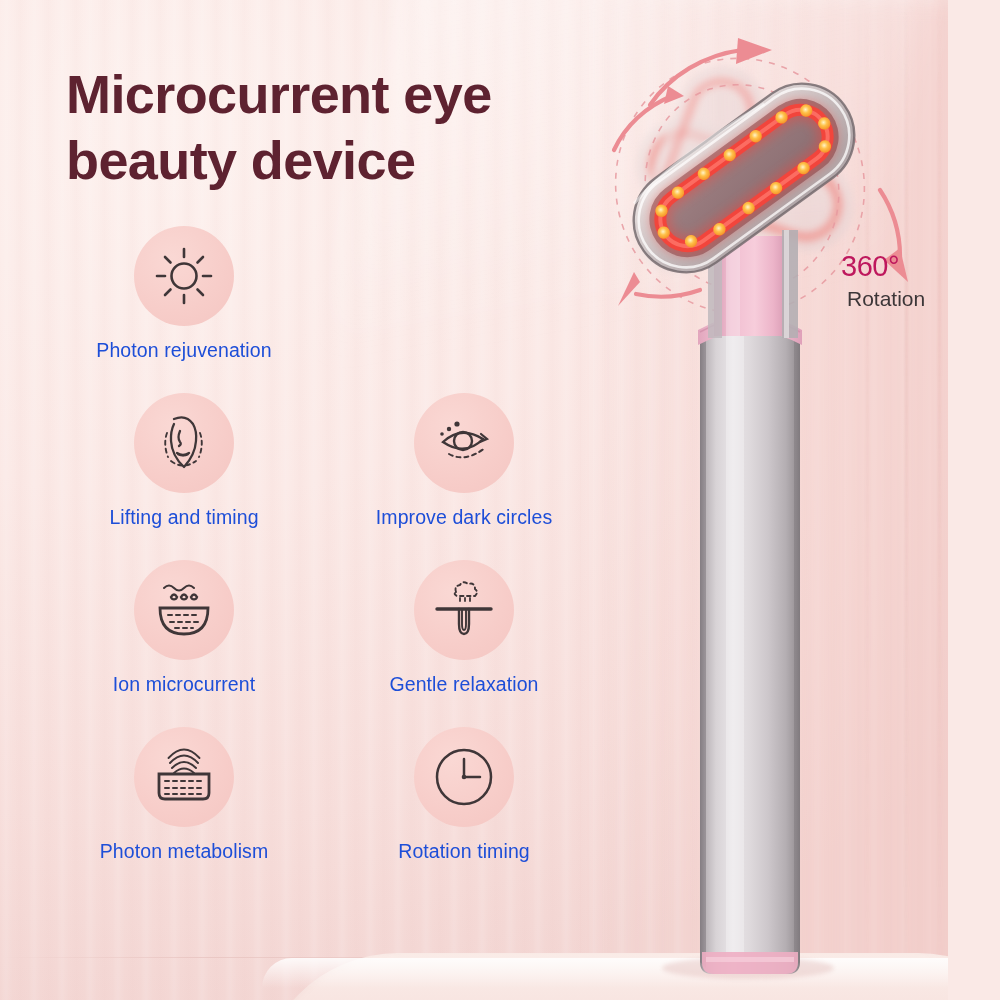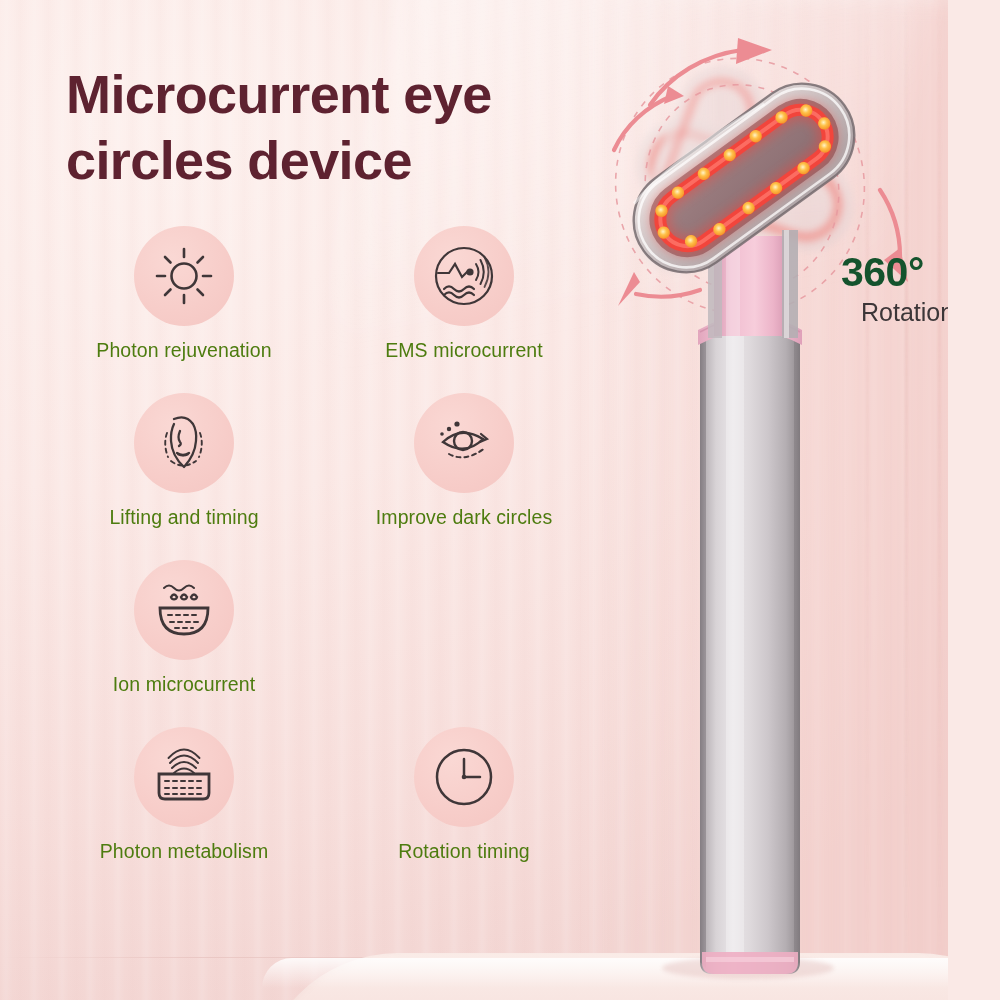--- a/index.html
+++ b/index.html
@@ -72,32 +72,32 @@
   .frow{display:flex;}
   .fcell{width:280px;display:flex;flex-direction:column;align-items:center;}
   .fcircle{
     width:100px;height:100px;border-radius:50%;
     background:radial-gradient(circle at 38% 32%, #fad8d4 0%, #f7cdc9 58%, #f4c6c2 100%);
     display:flex;align-items:center;justify-content:center;
     box-shadow:0 0 0 0 rgba(0,0,0,0);
   }
   .fcircle svg{display:block;}
   .flabel{
-    margin-top:13px;font-size:19.5px;color:#4d7c0f;
+    margin-top:13px;font-size:19.5px;color:#1d4ed8;
     text-align:center;white-space:nowrap;letter-spacing:.1px;
   }
   .frow + .frow{margin-top:31px;}
 
   
   .badge{position:absolute;left:841px;top:252px;text-align:left;}
   .badge .deg{
-    font-size:41px;font-weight:bold;color:#14532d;line-height:1;letter-spacing:-0.5px;
+    font-size:29px;font-weight:normal;color:#be185d;line-height:1;letter-spacing:-0.5px;
   }
   .badge .rot{
-    font-size:25px;color:#3c3638;line-height:1;margin-top:7px;margin-left:20px;
+    font-size:21px;color:#3c3638;line-height:1;margin-top:7px;margin-left:6px;
   }
 
   
   .device{position:absolute;left:0;top:0;width:1000px;height:1000px;pointer-events:none;}
 </style>
 </head>
 <body>
 
 <div id="stage">
 
@@ -108,21 +108,21 @@
   <div class="bg-vertbar" style="left:905px"></div>
   <div class="bg-vertbar" style="left:938px"></div>
   <div class="bg-vertbar" style="left:866px;opacity:.6"></div>
 
   <div class="floor-line"></div>
   <div class="pedestal"></div>
   <div class="pedestal-rim"></div>
 
   <div class="headline">
     <div>Microcurrent eye</div>
-    <div>circles device</div>
+    <div>beauty device</div>
   </div>
 
   <svg class="device" viewBox="0 0 1000 1000" xmlns="http://www.w3.org/2000/svg">
     <defs>
       <linearGradient id="gHandle" x1="0" y1="0" x2="1" y2="0">
         <stop offset="0%" stop-color="#8e888c"></stop>
         <stop offset="5%" stop-color="#b9b3b7"></stop>
         <stop offset="16%" stop-color="#d8d3d6"></stop>
         <stop offset="33%" stop-color="#e9e5e8"></stop>
         <stop offset="50%" stop-color="#ded9dc"></stop>
@@ -280,35 +280,20 @@
             <line x1="50" y1="31" x2="58" y2="31"></line>
             <line x1="12" y1="12" x2="17.5" y2="17.5"></line>
             <line x1="44.5" y1="44.5" x2="50" y2="50"></line>
             <line x1="12" y1="50" x2="17.5" y2="44.5"></line>
             <line x1="44.5" y1="17.5" x2="50" y2="12"></line>
           </svg>
         </div>
         <div class="flabel">Photon rejuvenation</div>
       </div>
 
-      <div class="fcell">
-        <div class="fcircle">
-          <svg width="64" height="64" viewBox="0 0 64 64" fill="none" stroke="#3f3638" stroke-width="2.2" stroke-linecap="round">
-            <circle cx="32" cy="32" r="28"></circle>
-            <path d="M6,29 L17,29 L23,20 L30,33 L37,26"></path>
-            <circle cx="38" cy="28" r="3.6" fill="#3f3638" stroke="none"></circle>
-            <path d="M44,20 Q49,28 44,36" stroke-width="2"></path>
-            <path d="M48.5,16 Q55,28 48.5,40" stroke-width="2"></path>
-            <path d="M52.5,13 Q60.5,28 52.5,43" stroke-width="1.8" opacity=".85"></path>
-            <path d="M12,45 q5,-5 10,0 t10,0 t10,0"></path>
-            <path d="M12,51 q5,-5 10,0 t10,0 t10,0"></path>
-          </svg>
-        </div>
-        <div class="flabel">EMS microcurrent</div>
-      </div>
     </div>
 
     <div class="frow">
       <div class="fcell">
         <div class="fcircle">
           <svg width="64" height="64" viewBox="0 0 64 64" fill="none" stroke="#3f3638" stroke-width="2.3" stroke-linecap="round" stroke-linejoin="round">
             <path d="M22,8 Q34,3 41,13 Q45,20 44,30 Q43,44 32,56 Q20,45 19,30 Q18.5,20 22,13"></path>
             <path d="M28,20 Q25,27 28,31 Q30,33 27,35"></path>
             <path d="M25,42 q6,4 12,0"></path>
             <path d="M26,43.5 q5.5,2.5 10,0" stroke-width="1.7"></path>
@@ -348,20 +333,34 @@
             <g stroke-width="2" stroke-dasharray="4 4">
               <line x1="16" y1="35" x2="48" y2="35"></line>
               <line x1="18" y1="42" x2="46" y2="42"></line>
               <line x1="23" y1="48" x2="41" y2="48"></line>
             </g>
           </svg>
         </div>
         <div class="flabel">Ion microcurrent</div>
       </div>
 
+      <div class="fcell">
+        <div class="fcircle">
+          <svg width="64" height="62" viewBox="0 0 64 62" fill="none" stroke="#3f3638" stroke-width="2.4" stroke-linecap="round">
+            <path d="M24,13 q-2,-6 4,-7 q3,-5 8,-1 q7,-2 7,5 q4,3 0,7 l-18,0 q-4,-2 -1,-4" stroke-dasharray="3.5 3.5" stroke-width="1.9"></path>
+            <path d="M28,19 L28,25" stroke-dasharray="3 3" stroke-width="1.8"></path>
+            <path d="M33,19 L33,25" stroke-dasharray="3 3" stroke-width="1.8"></path>
+            <path d="M38,19 L38,25" stroke-dasharray="3 3" stroke-width="1.8"></path>
+            <line x1="5" y1="30" x2="59" y2="30" stroke-width="3.4"></line>
+            <path d="M27,30 L27,45 Q27,55 32,55 Q37,55 37,45 L37,30" stroke-width="2.4"></path>
+            <path d="M30,30 L30,45 Q30,51 32,51 Q34,51 34,45 L34,30" stroke-width="1.9"></path>
+          </svg>
+        </div>
+        <div class="flabel">Gentle relaxation</div>
+      </div>
     </div>
 
     <div class="frow">
       <div class="fcell">
         <div class="fcircle">
           <svg width="66" height="60" viewBox="0 0 66 60" fill="none" stroke="#3f3638" stroke-width="2.2" stroke-linecap="round">
             <path d="M23,26 q10,-9 20,0" stroke-width="2"></path>
             <path d="M21,21 q12,-12 24,0" stroke-width="2"></path>
             <path d="M19,16 q14,-15 28,0" stroke-width="2"></path>
             <path d="M17.5,11 q15.5,-17 31,0" stroke-width="1.9"></path>

